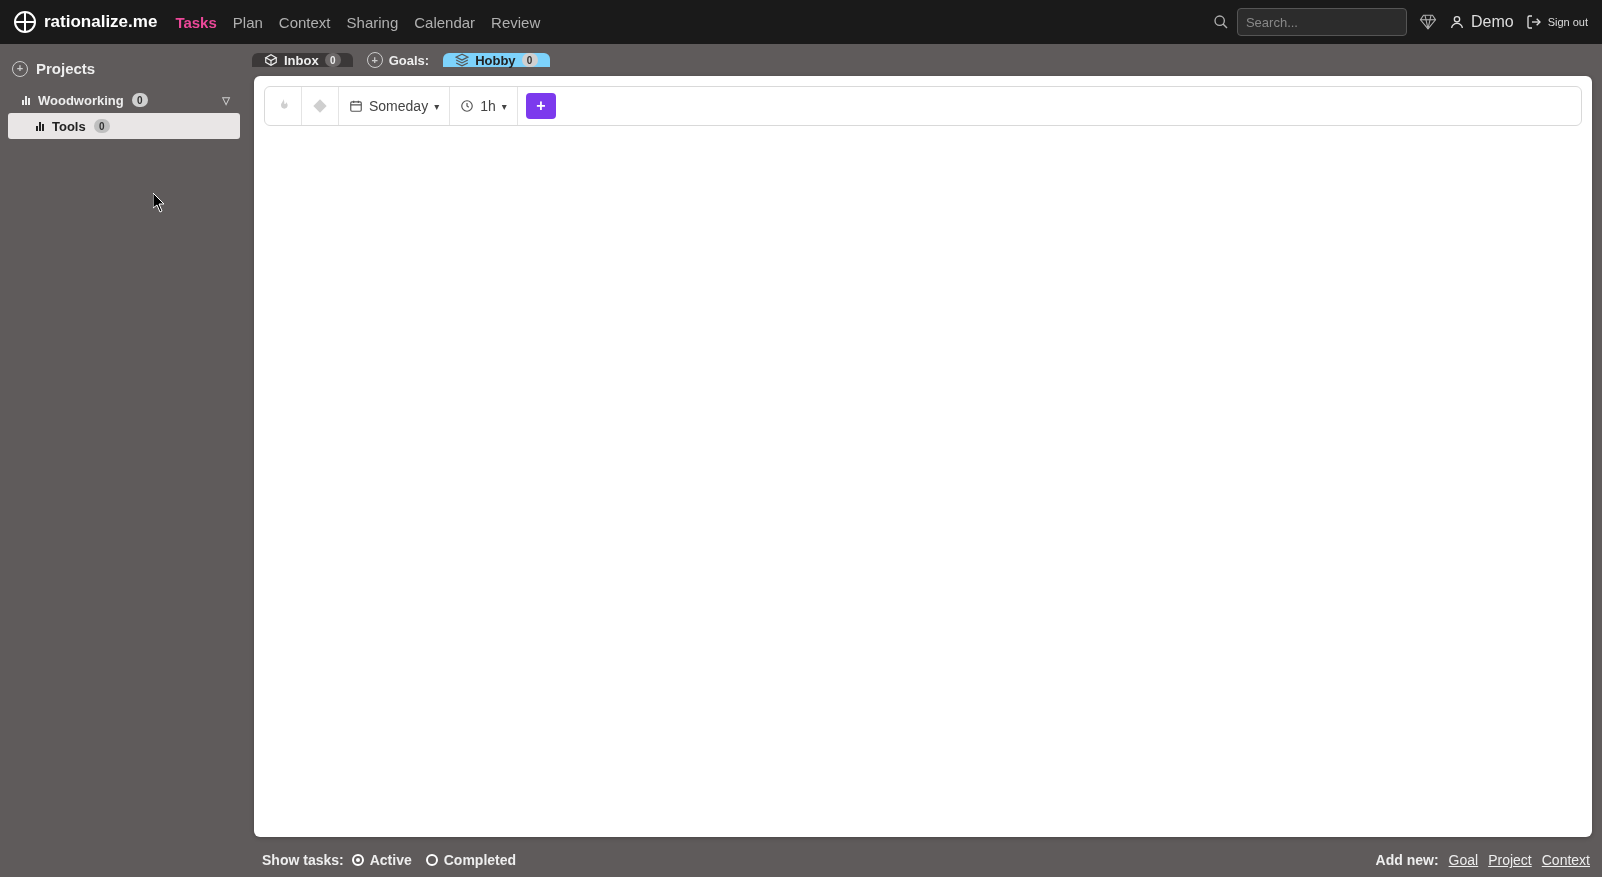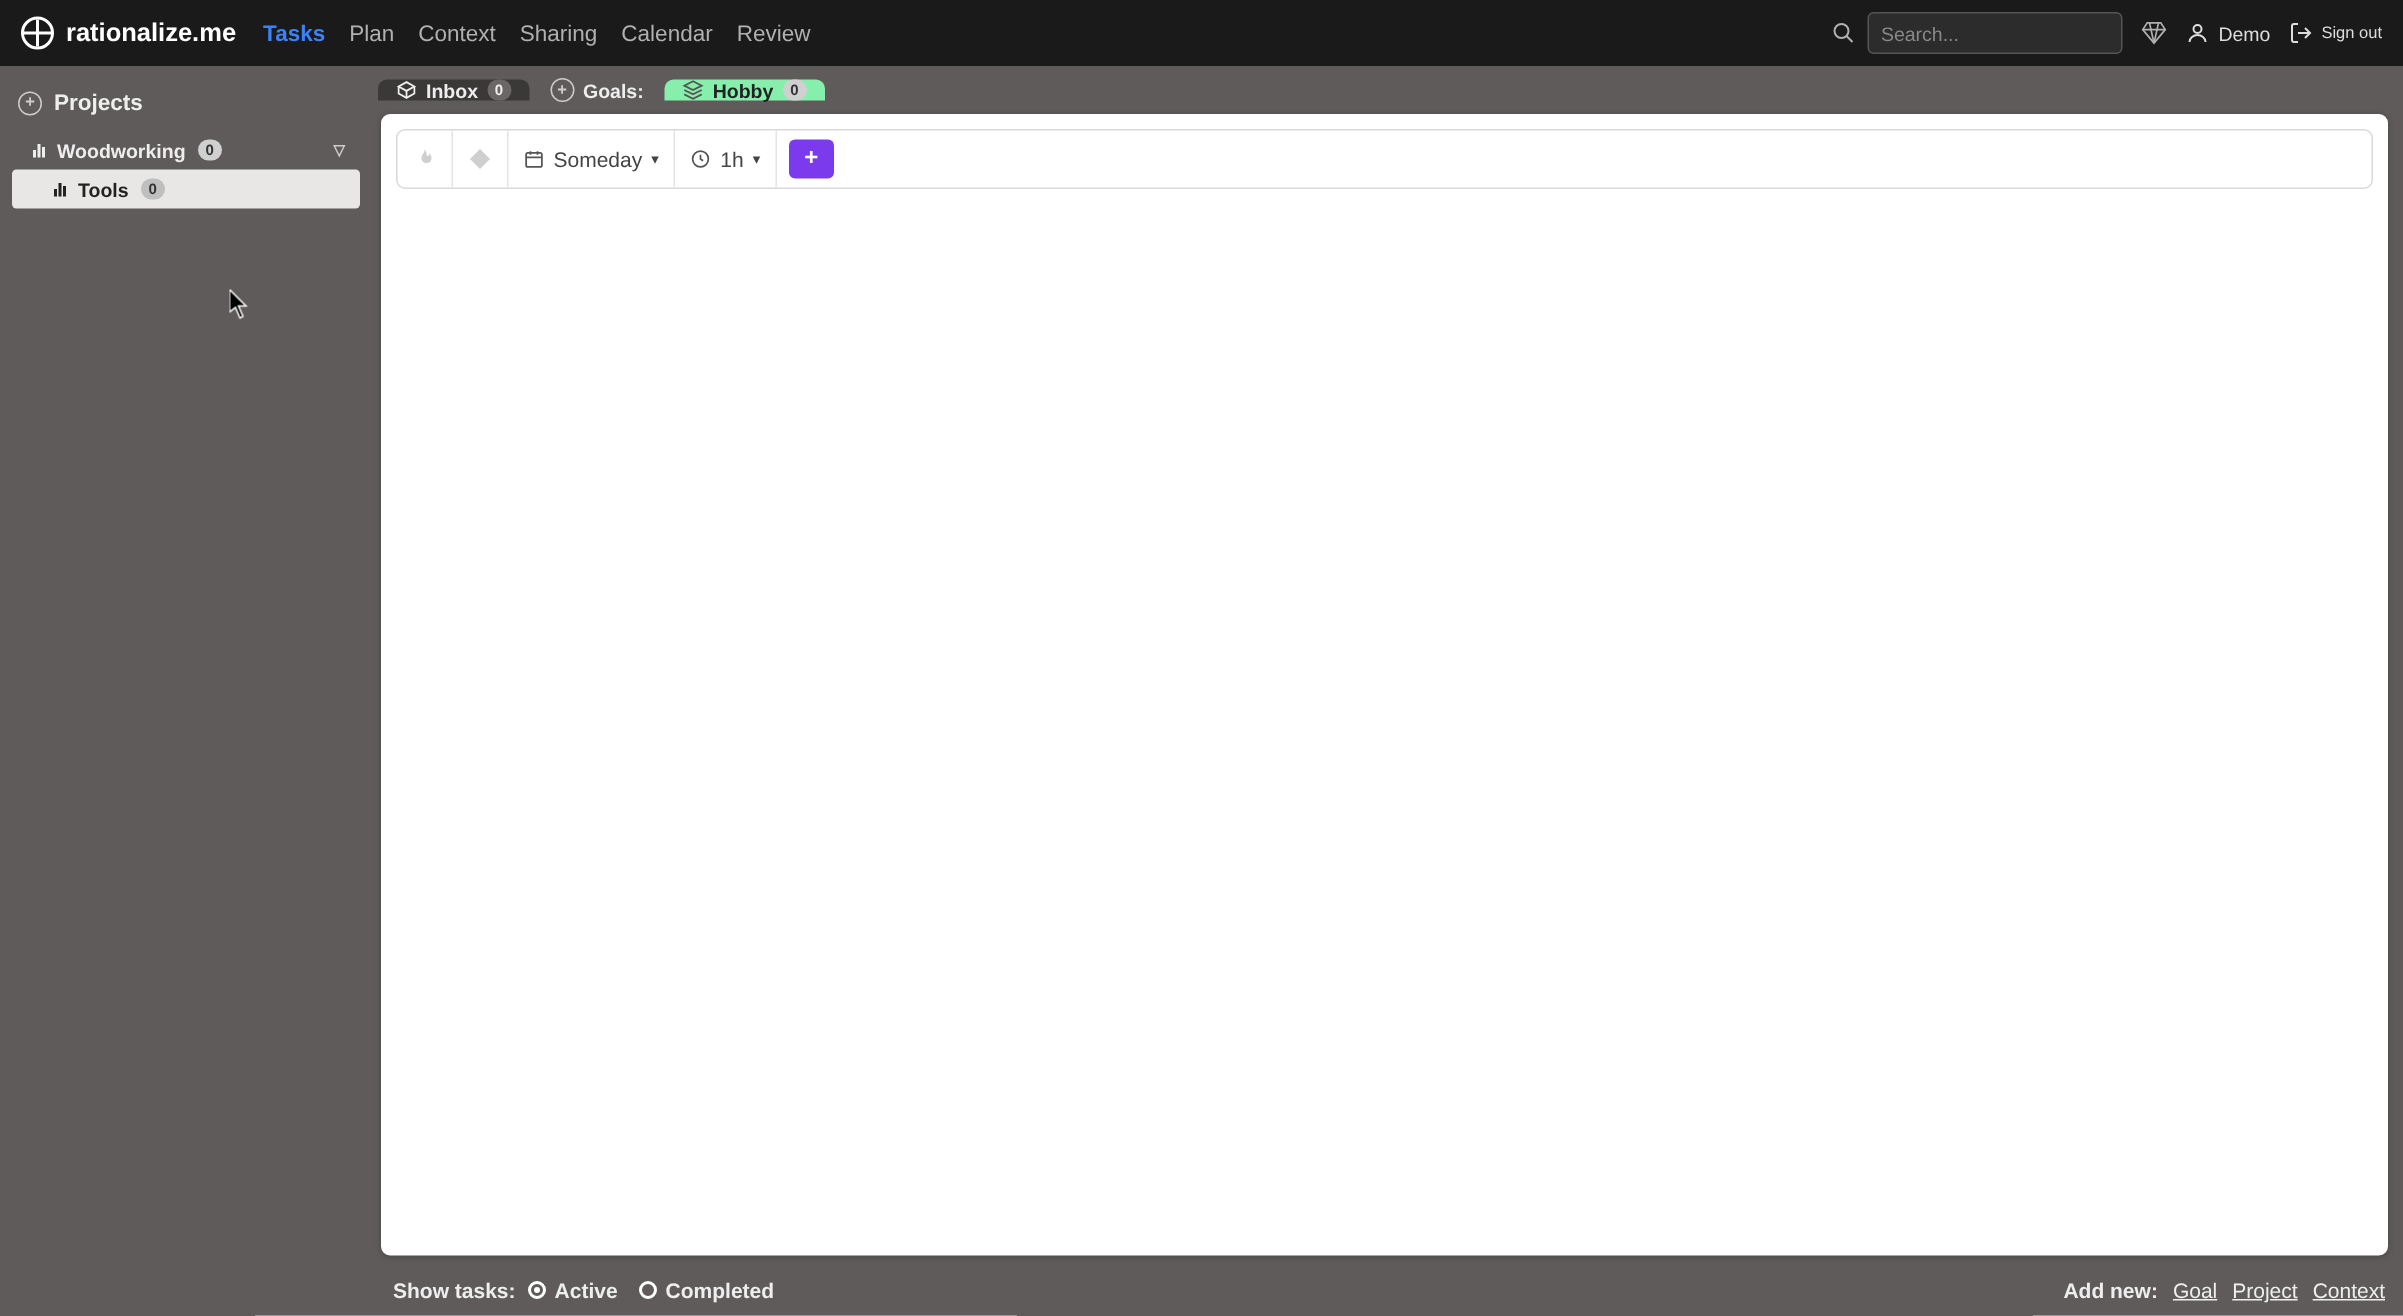--- a/index.html
+++ b/index.html
@@ -7,27 +7,27 @@
 body { display: flex; flex-direction: column; background: #5f5b5b; overflow: hidden; }
 
 
 .topnav { height: 44px; background: #1a1a1a; display: flex; align-items: center; color: #cfcfcf; padding: 0 14px; }
 .logo { display: flex; align-items: center; gap: 8px; color: #fff; font-weight: 700; font-size: 17px; margin-right: 18px; }
 .logo-icon { width: 22px; height: 22px; border-radius: 50%; border: 2px solid #fff; position: relative; display: flex; align-items: center; justify-content: center; }
 .logo-icon::before { content: ""; position: absolute; width: 2px; height: 100%; background: #fff; }
 .logo-icon::after { content: ""; position: absolute; width: 100%; height: 2px; background: #fff; }
 .nav-items { display: flex; gap: 16px; }
 .nav-item { color: #b0b0b0; font-size: 15px; cursor: pointer; }
-.nav-item.active { color: #3b82f6; font-weight: 600; }
+.nav-item.active { color: #ec4899; font-weight: 600; }
 .nav-right { margin-left: auto; display: flex; align-items: center; gap: 12px; }
 .search-box { display: flex; gap: 8px; }
 .search-input { background: #2c2c2c; border: 1px solid #555; border-radius: 4px; height: 28px; width: 170px; color: #ddd; padding: 0 8px; font-size: 13px; }
 .search-input::placeholder { color: #888; }
 .icon-btn { color: #b0b0b0; cursor: pointer; display: flex; align-items: center; }
-.demo-block { display: flex; align-items: center; gap: 6px; color: #ddd; font-size: 13px; cursor: pointer; }
+.demo-block { display: flex; align-items: center; gap: 6px; color: #ddd; font-size: 16px; cursor: pointer; }
 .signout-block { display: flex; align-items: center; gap: 6px; color: #ddd; font-size: 11px; cursor: pointer; }
 
 
 .main-row { flex: 1; display: flex; min-height: 0; }
 
 
 .sidebar { width: 248px; background: #5f5b5b; display: flex; flex-direction: column; padding: 10px 8px; color: #eee; }
 .projects-header { display: flex; align-items: center; gap: 8px; font-size: 15px; font-weight: 700; margin: 6px 4px 10px 4px; }
 .add-circle { width: 16px; height: 16px; border: 1.5px solid #ccc; border-radius: 50%; display: flex; align-items: center; justify-content: center; font-size: 11px; line-height: 1; color: #ccc; cursor: pointer; }
 .filter-input { width: 100%; background: #4b4747; border: none; border-radius: 4px; height: 30px; padding: 0 10px; color: #ddd; font-size: 14px; margin-bottom: 10px; }
@@ -44,21 +44,21 @@
 .bars-icon span:nth-child(1) { height: 5px; }
 .bars-icon span:nth-child(2) { height: 9px; }
 .bars-icon span:nth-child(3) { height: 7px; }
 
 
 .content { flex: 1; display: flex; flex-direction: column; min-width: 0; }
 .tabs-bar { height: 32px; display: flex; align-items: center; background: #5f5b5b; padding-left: 4px; gap: 4px; }
 .tab { height: 14px; display: flex; align-items: center; gap: 6px; padding: 0 12px; border-radius: 6px 6px 0 0; font-size: 13px; font-weight: 600; cursor: pointer; }
 .tab.dark { background: #3b3838; color: #eee; }
 .tab.dark .badge { background: #6b6767; color: #eee; }
-.tab.light { background: #86efac; color: #222; }
+.tab.light { background: #7dd3fc; color: #222; }
 .tab.light .badge { background: #d0d0d0; color: #333; }
 .goals-sep { display: flex; align-items: center; gap: 6px; color: #eee; font-weight: 700; font-size: 13px; padding: 0 10px; }
 
 .card { margin: 0 10px 6px 6px; background: #fff; border-radius: 6px; flex: 1; display: flex; flex-direction: column; overflow: hidden; box-shadow: 0 1px 4px rgba(0,0,0,0.25); }
 .new-task-row { display: flex; align-items: center; height: 40px; border: 1px solid #d9d9d9; border-radius: 6px; margin: 10px; background: #fff; overflow: hidden; }
 .nt-segment { display: flex; align-items: center; gap: 6px; padding: 0 10px; height: 100%; border-right: 1px solid #e4e4e4; color: #888; cursor: pointer; font-size: 14px; white-space: nowrap; }
 .nt-segment svg { flex-shrink: 0; }
 .nt-text { color: #444; font-size: 14px; }
 .nt-input { flex: 1; border: none; outline: none; height: 100%; padding: 0 12px; font-size: 15px; color: #6b6b6b; }
 .nt-input::placeholder { color: #8b8b8b; }

